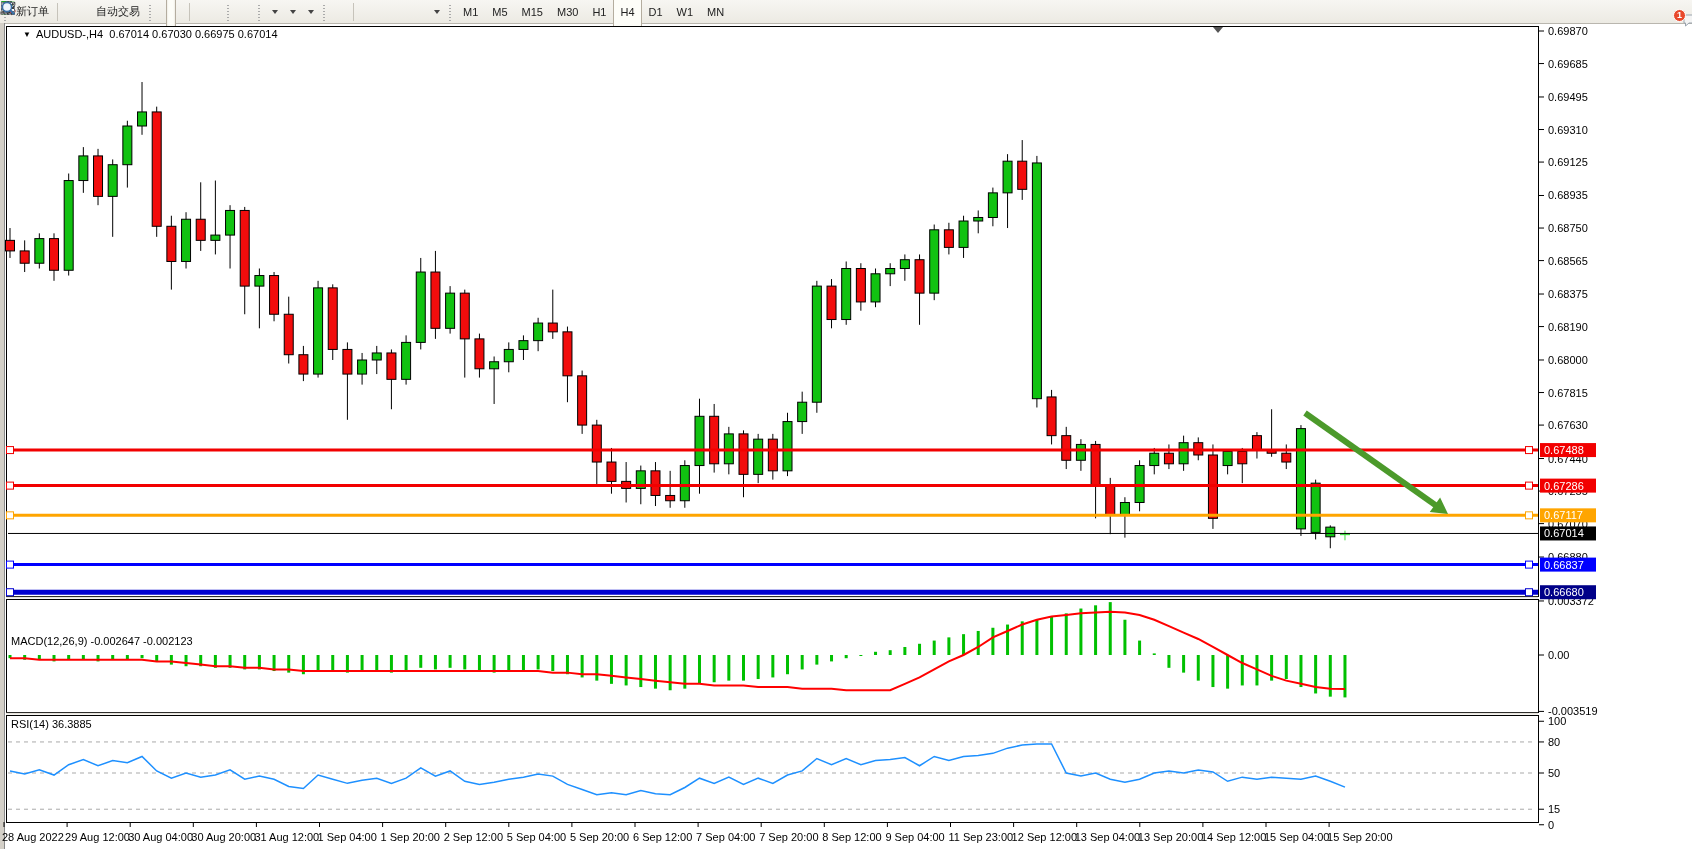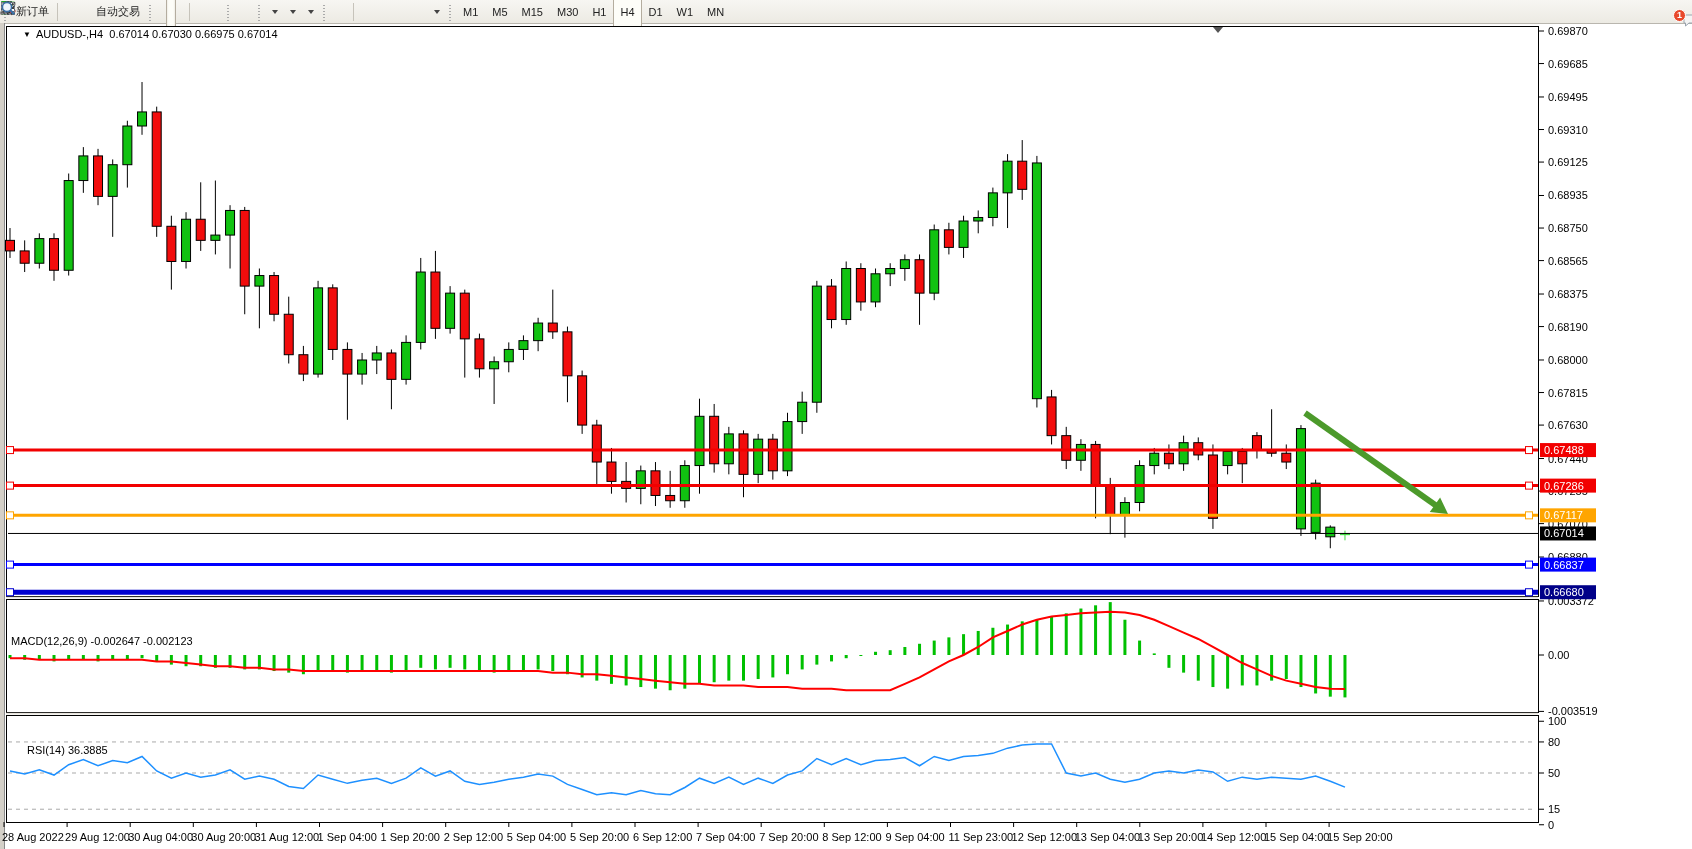--- a/index.html
+++ b/index.html
@@ -24,21 +24,21 @@
   .spacer{flex:1;}
   .badge{position:absolute;top:-3px;right:-4px;background:#e8482c;color:#fff;
          border-radius:7px;font-size:9px;line-height:11px;min-width:11px;height:11px;
          text-align:center;font-weight:bold;border:1px solid #fff;}
   .chatwrap{position:relative;margin-right:10px;}
   
   .ovl{position:absolute;font-size:11px;color:#000;white-space:nowrap;z-index:5;}
   #chart-title{left:12px;top:28px;margin-left:11px;}
   #chart-title .mk{font-size:8px;margin-right:5px;vertical-align:1px;}
   #macd-label{left:11px;top:635px;}
-  #rsi-label{left:11px;top:744px;margin-left:16px;}
+  #rsi-label{left:11px;top:718px;}
   svg{position:absolute;left:0;top:0;}
   .axis-drag{cursor:ns-resize;}
 </style>
 </head>
 <body>
 
 <div id="toolbar">
     <div class="tgrip"></div>
     <div class="tbtn">
       <svg width="16" height="16" viewBox="0 0 16 16">

